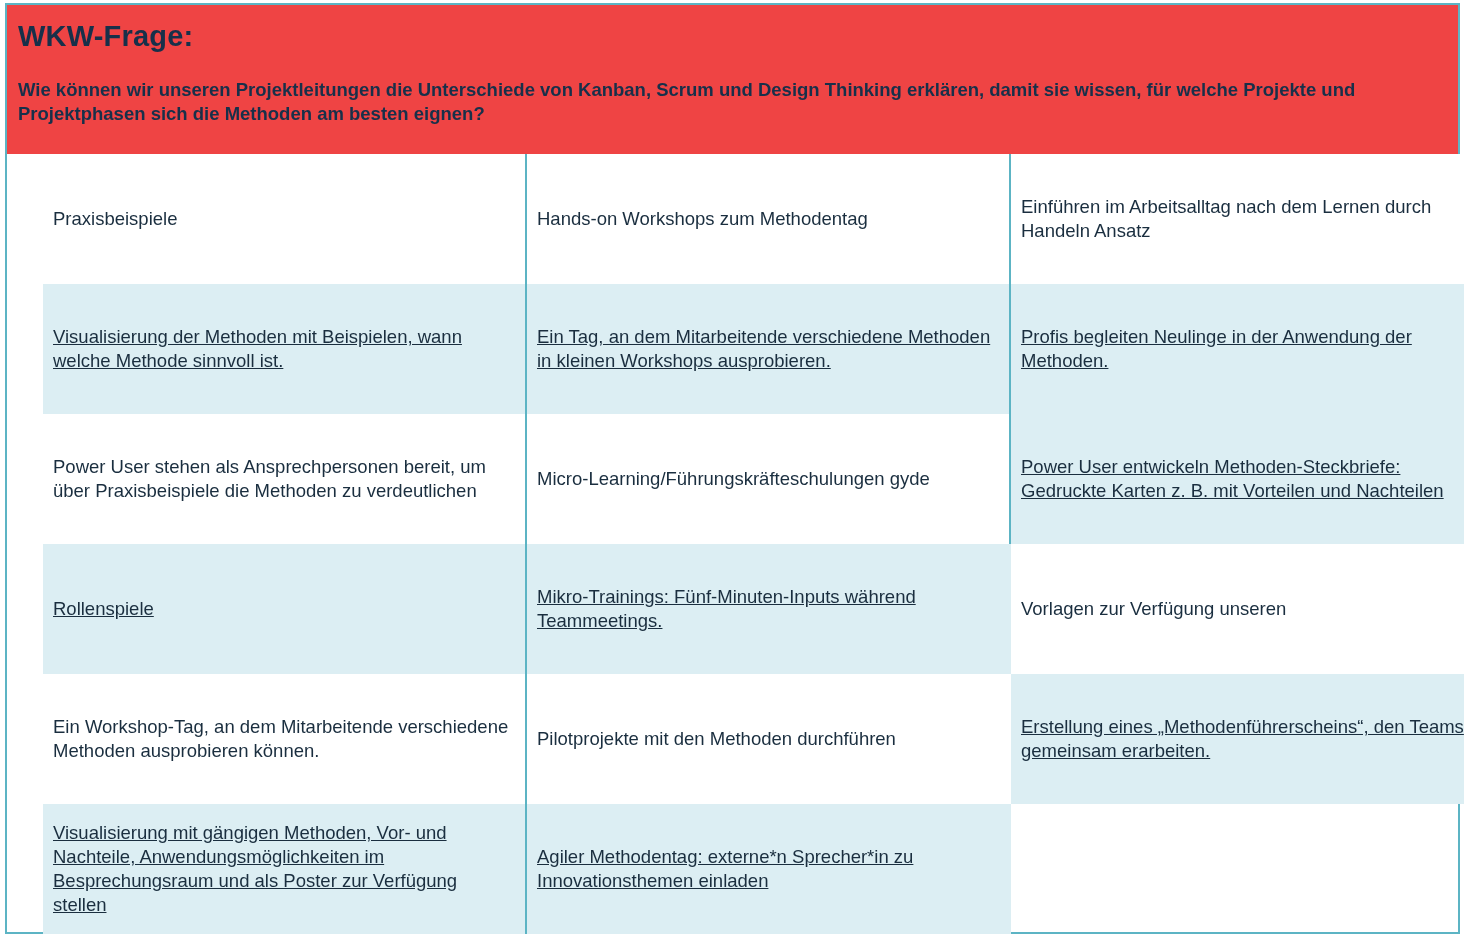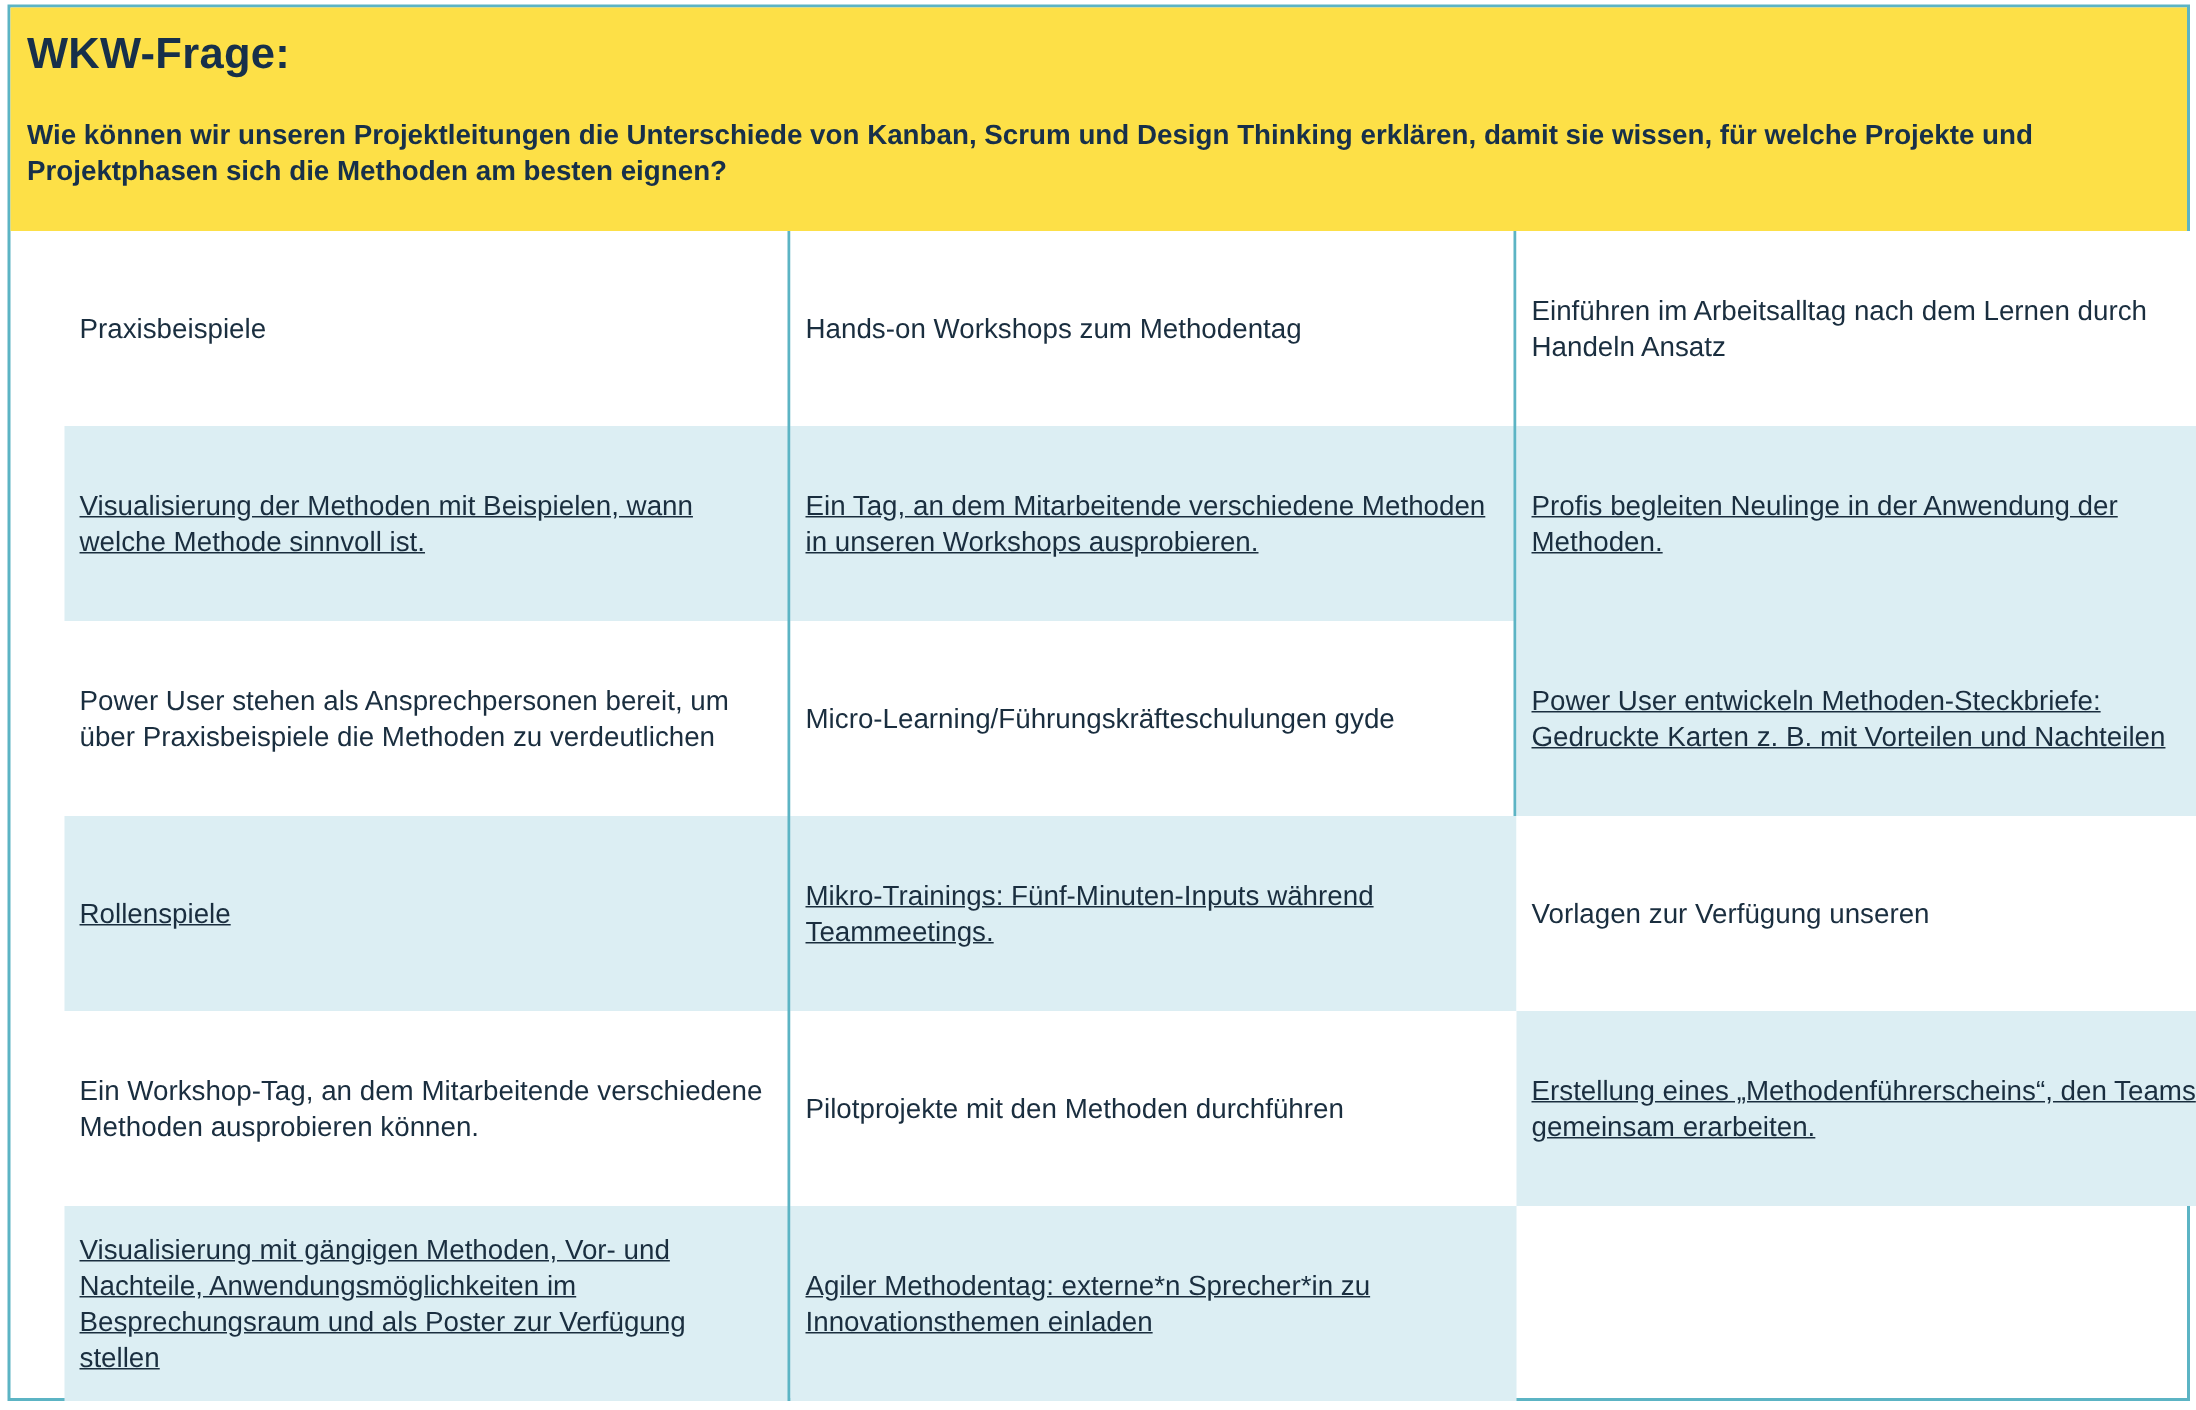--- a/index.html
+++ b/index.html
@@ -23,21 +23,21 @@
       box-sizing: border-box;
       border: 2px solid #5cb4c4;
       background: #ffffff;
     }
     .header {
       position: absolute;
       left: 0;
       top: 0;
       width: 100%;
       height: 149px;
-      background: #fde047;
+      background: #ef4444;
       box-sizing: border-box;
       padding: 13px 10px 0 11px;
     }
     .header-title {
       font-size: 29px;
       font-weight: bold;
       color: #17304a;
       letter-spacing: 0.2px;
       line-height: 36px;
       margin: 0;
@@ -98,21 +98,21 @@
         <span class="cell-text">Hands-on Workshops zum Methodentag</span>
       </div>
     <div class="cell col-3 row-white">
         <span class="cell-text">Einführen im Arbeitsalltag nach dem Lernen durch Handeln Ansatz</span>
       </div>
 
     <div class="cell col-1 row-alt">
         <span class="cell-text">Visualisierung der Methoden mit Beispielen, wann welche Methode sinnvoll ist.</span>
       </div>
     <div class="cell col-2 row-alt">
-        <span class="cell-text">Ein Tag, an dem Mitarbeitende verschiedene Methoden in unseren Workshops ausprobieren.</span>
+        <span class="cell-text">Ein Tag, an dem Mitarbeitende verschiedene Methoden in kleinen Workshops ausprobieren.</span>
       </div>
     <div class="cell col-3 row-alt">
         <span class="cell-text">Profis begleiten Neulinge in der Anwendung der Methoden.</span>
       </div>
 
     <div class="cell col-1 row-white">
         <span class="cell-text">Power User stehen als Ansprechpersonen bereit, um über Praxisbeispiele die Methoden zu verdeutlichen</span>
       </div>
     <div class="cell col-2 row-white">
         <span class="cell-text">Micro-Learning/Führungskräfteschulungen gyde</span>

